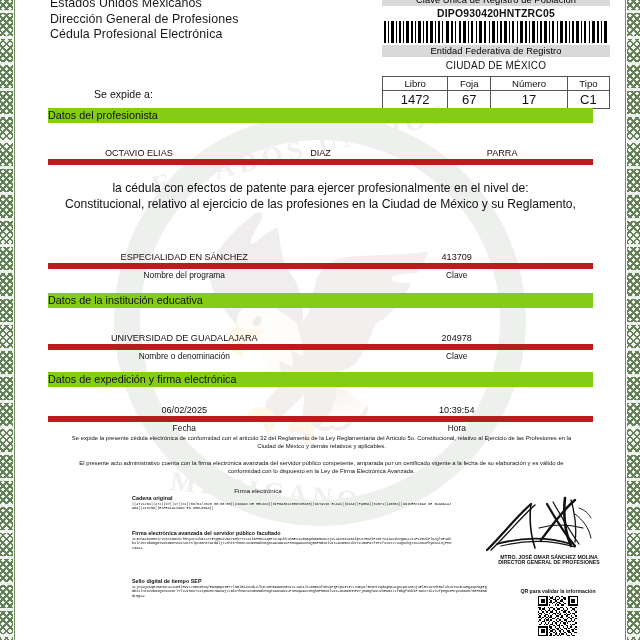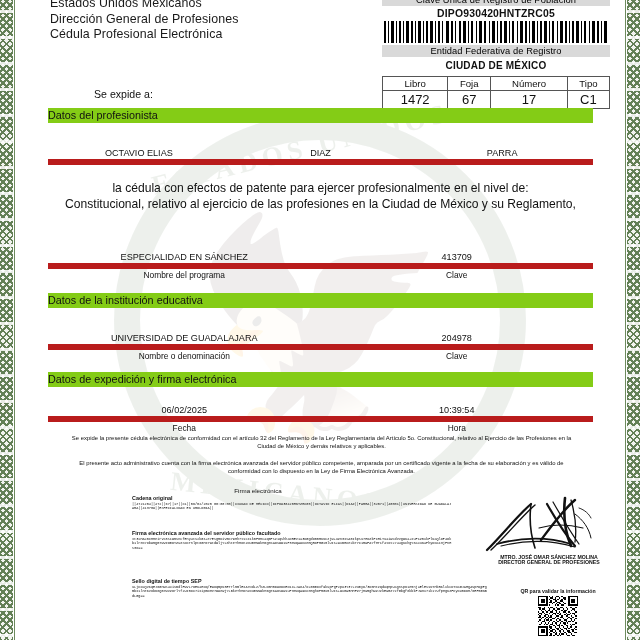--- a/index.html
+++ b/index.html
@@ -77,21 +77,21 @@
   }
 
   
   .curp-panel{position:absolute;right:16px;top:-6px;width:228px;text-align:center;}
   .band{
     background:#d9d9d9;font-size:9.3px;padding:1px 0;color:#000;
     letter-spacing:.1px;
   }
   .curp-val{font-size:10.4px;font-weight:bold;padding:2px 0 1px;letter-spacing:.2px;}
   .barcode{height:22px;margin:1px 0 2px;display:block;width:100%;}
-  .entity-val{font-size:10px;font-weight:bold;padding:3px 0 4px;letter-spacing:.2px;}
+  .entity-val{font-size:10px;font-weight:normal;padding:3px 0 4px;letter-spacing:.2px;}
   table.libro{
     border-collapse:collapse;width:100%;margin-top:1px;
     font-size:9.6px;
   }
   table.libro th,table.libro td{
     border:1px solid #555;padding:1px 0;text-align:center;font-weight:normal;
   }
   table.libro th{font-size:9.6px;}
   table.libro td{font-size:13px;text-align:center;}
 

